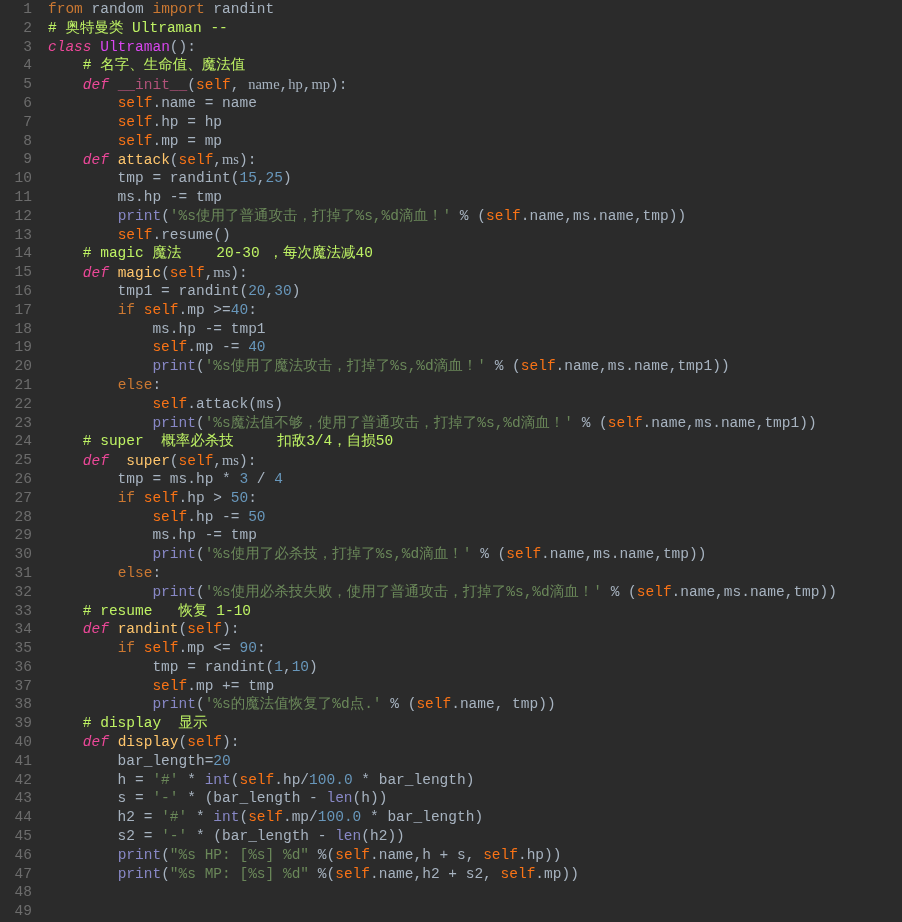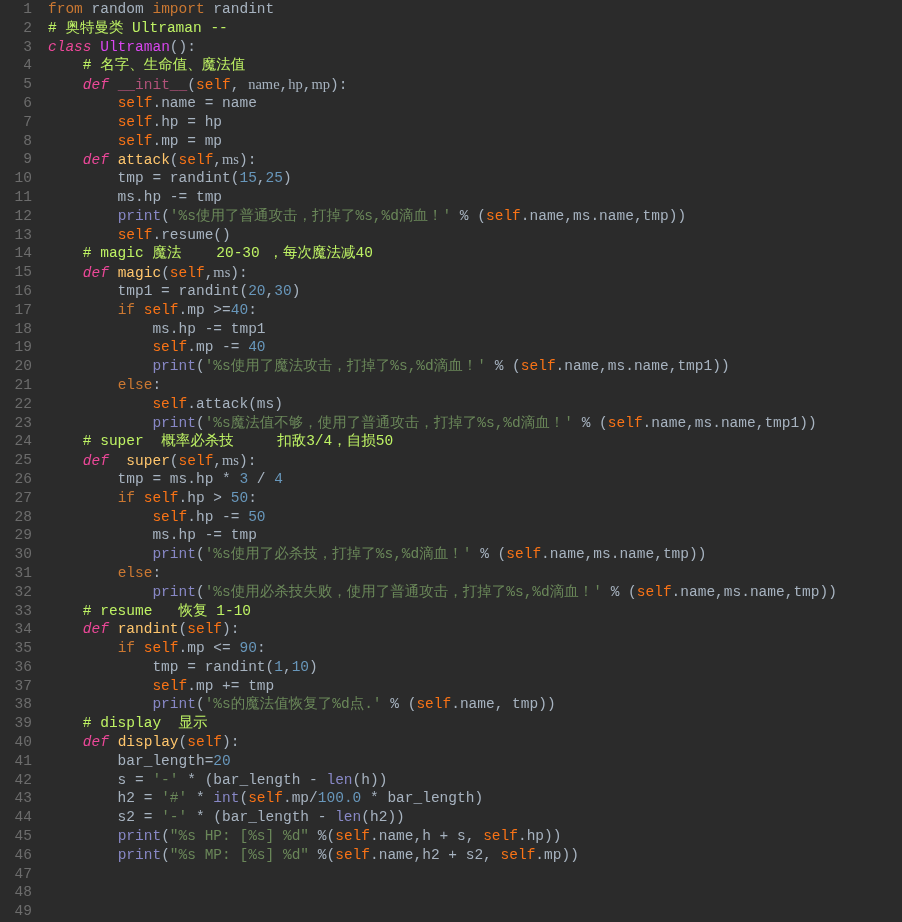--- a/index.html
+++ b/index.html
@@ -129,20 +129,21 @@
       <div><span class="pn">            </span><span class="builtin">print</span><span class="pn">(</span><span class="str">'%s使用必杀技失败，使用了普通攻击，打掉了%s,%d滴血！'</span><span class="pn"> % (</span><span class="self">self</span><span class="pn">.name,ms.name,tmp))</span></div>
       <div><span class="pn">    </span><span class="cmt"># resume   恢复 1-10</span></div>
       <div><span class="pn">    </span><span class="kw2">def </span><span class="fn">randint</span><span class="pn">(</span><span class="self">self</span><span class="pn">):</span></div>
       <div><span class="pn">        </span><span class="kw">if </span><span class="self">self</span><span class="pn">.mp &lt;= </span><span class="num">90</span><span class="pn">:</span></div>
       <div><span class="pn">            tmp = randint(</span><span class="num">1</span><span class="op">,</span><span class="num">10</span><span class="pn">)</span></div>
       <div><span class="pn">            </span><span class="self">self</span><span class="pn">.mp += tmp</span></div>
       <div><span class="pn">            </span><span class="builtin">print</span><span class="pn">(</span><span class="str">'%s的魔法值恢复了%d点.'</span><span class="pn"> % (</span><span class="self">self</span><span class="pn">.name, tmp))</span></div>
       <div><span class="pn">    </span><span class="cmt"># display  显示</span></div>
       <div><span class="pn">    </span><span class="kw2">def </span><span class="fn">display</span><span class="pn">(</span><span class="self">self</span><span class="pn">):</span></div>
       <div><span class="pn">        bar_length=</span><span class="num">20</span></div>
+      <div><span class="pn">        h = </span><span class="str">'#'</span><span class="pn"> * </span><span class="builtin">int</span><span class="pn">(</span><span class="self">self</span><span class="pn">.hp/</span><span class="num">100.0</span><span class="pn"> * bar_length)</span></div>
       <div><span class="pn">        s = </span><span class="str">'-'</span><span class="pn"> * (bar_length - </span><span class="builtin">len</span><span class="pn">(h))</span></div>
       <div><span class="pn">        h2 = </span><span class="str">'#'</span><span class="pn"> * </span><span class="builtin">int</span><span class="pn">(</span><span class="self">self</span><span class="pn">.mp/</span><span class="num">100.0</span><span class="pn"> * bar_length)</span></div>
       <div><span class="pn">        s2 = </span><span class="str">'-'</span><span class="pn"> * (bar_length - </span><span class="builtin">len</span><span class="pn">(h2))</span></div>
       <div><span class="pn">        </span><span class="builtin">print</span><span class="pn">(</span><span class="str">"%s HP: [%s] %d"</span><span class="pn"> %(</span><span class="self">self</span><span class="pn">.name,h + s, </span><span class="self">self</span><span class="pn">.hp))</span></div>
       <div><span class="pn">        </span><span class="builtin">print</span><span class="pn">(</span><span class="str">"%s MP: [%s] %d"</span><span class="pn"> %(</span><span class="self">self</span><span class="pn">.name,h2 + s2, </span><span class="self">self</span><span class="pn">.mp))</span></div>
       <div><span class="pn"></span></div>
     </div>
 </div>
 
 </body></html>

